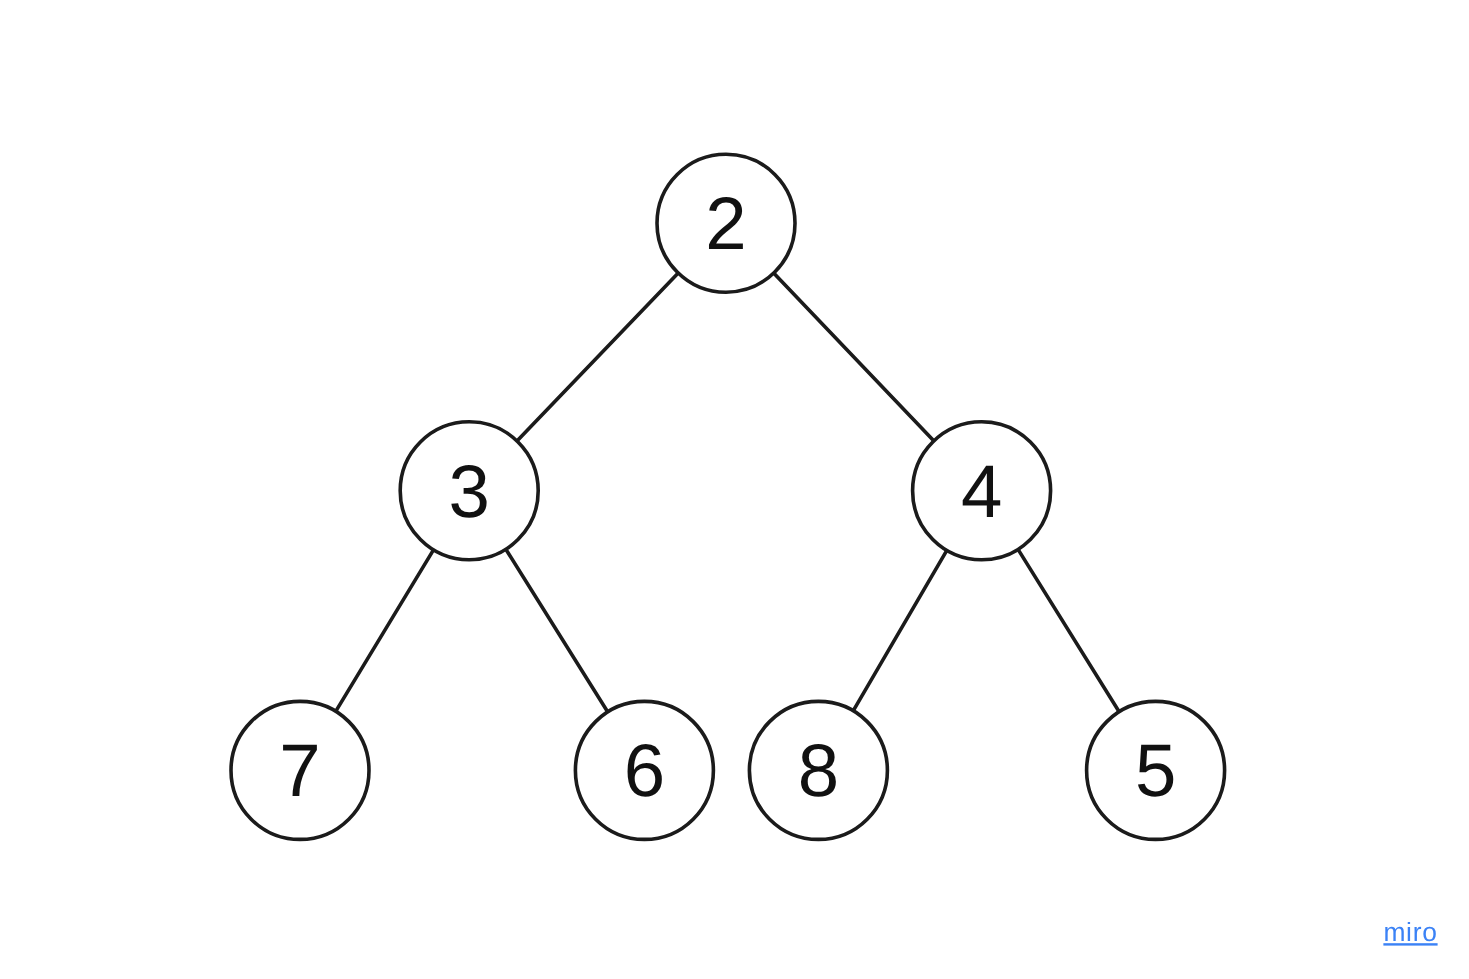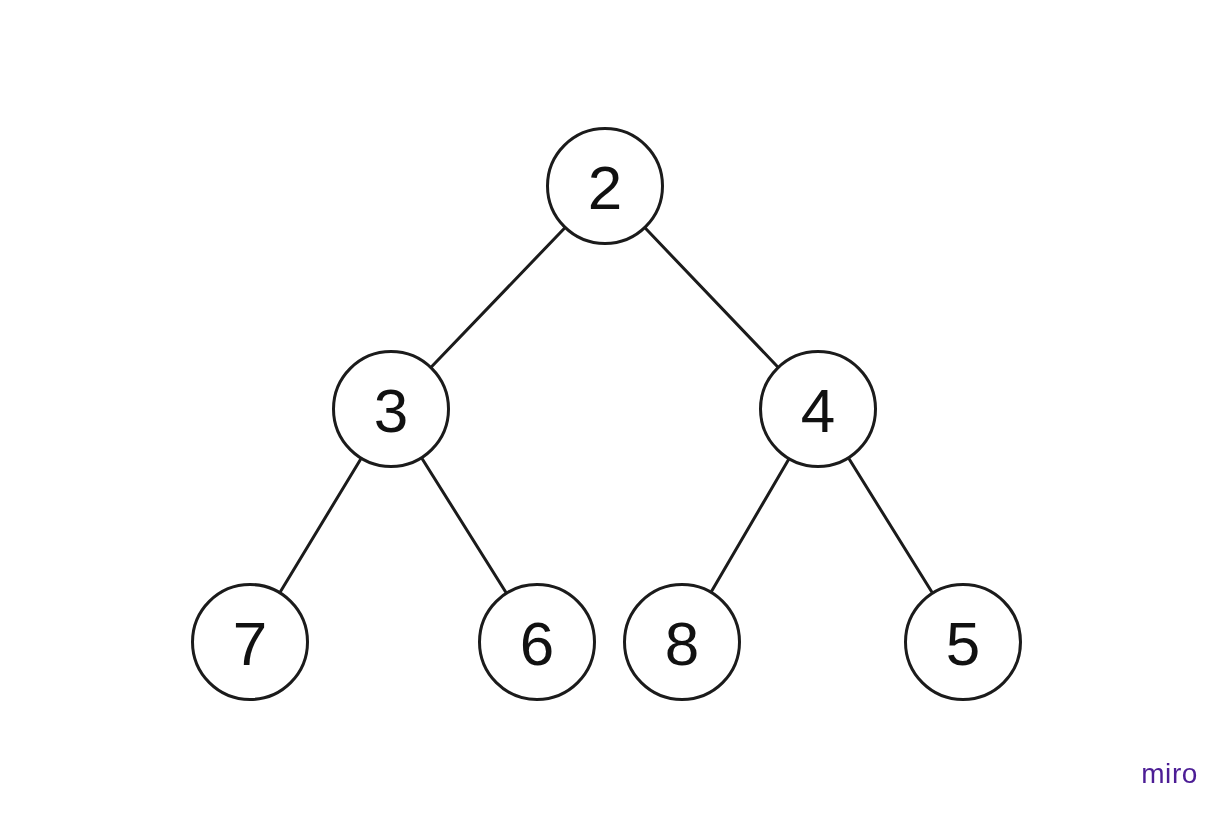--- a/index.html
+++ b/index.html
@@ -46,25 +46,26 @@
     font-weight: 400;
     text-anchor: middle;
     dominant-baseline: central;
     letter-spacing: 0px;
   }
   .watermark {
     position: absolute;
     right: 26px;
     bottom: 26px;
     font-family: "Liberation Sans", sans-serif;
-    font-size: 28px;
+    font-size: 22px;
     font-weight: 400;
-    color: #4c1d95;
+    color: #3b82f6;
     letter-spacing: 0.6px;
     user-select: none;
+    text-decoration: underline;
   }
 </style>
 </head>
 <body>
 
 <div id="canvas-root">
 
   <svg id="tree-svg" viewBox="0 0 1224 816">
     <g id="edge-layer">
         <line class="edge-line" x1="565.187165838939" y1="227.48720569119905" x2="430.81283416106095" y2="367.51279430880095" stroke="#1b1b1b" stroke-width="3"></line>

